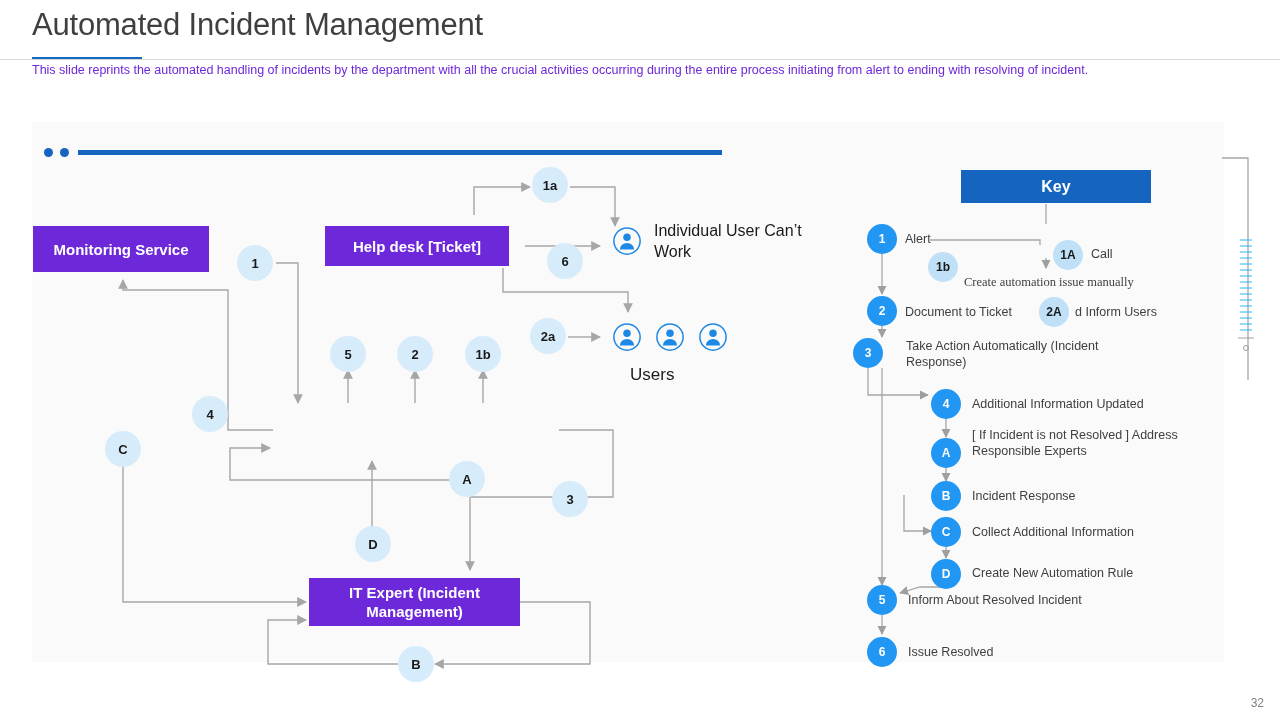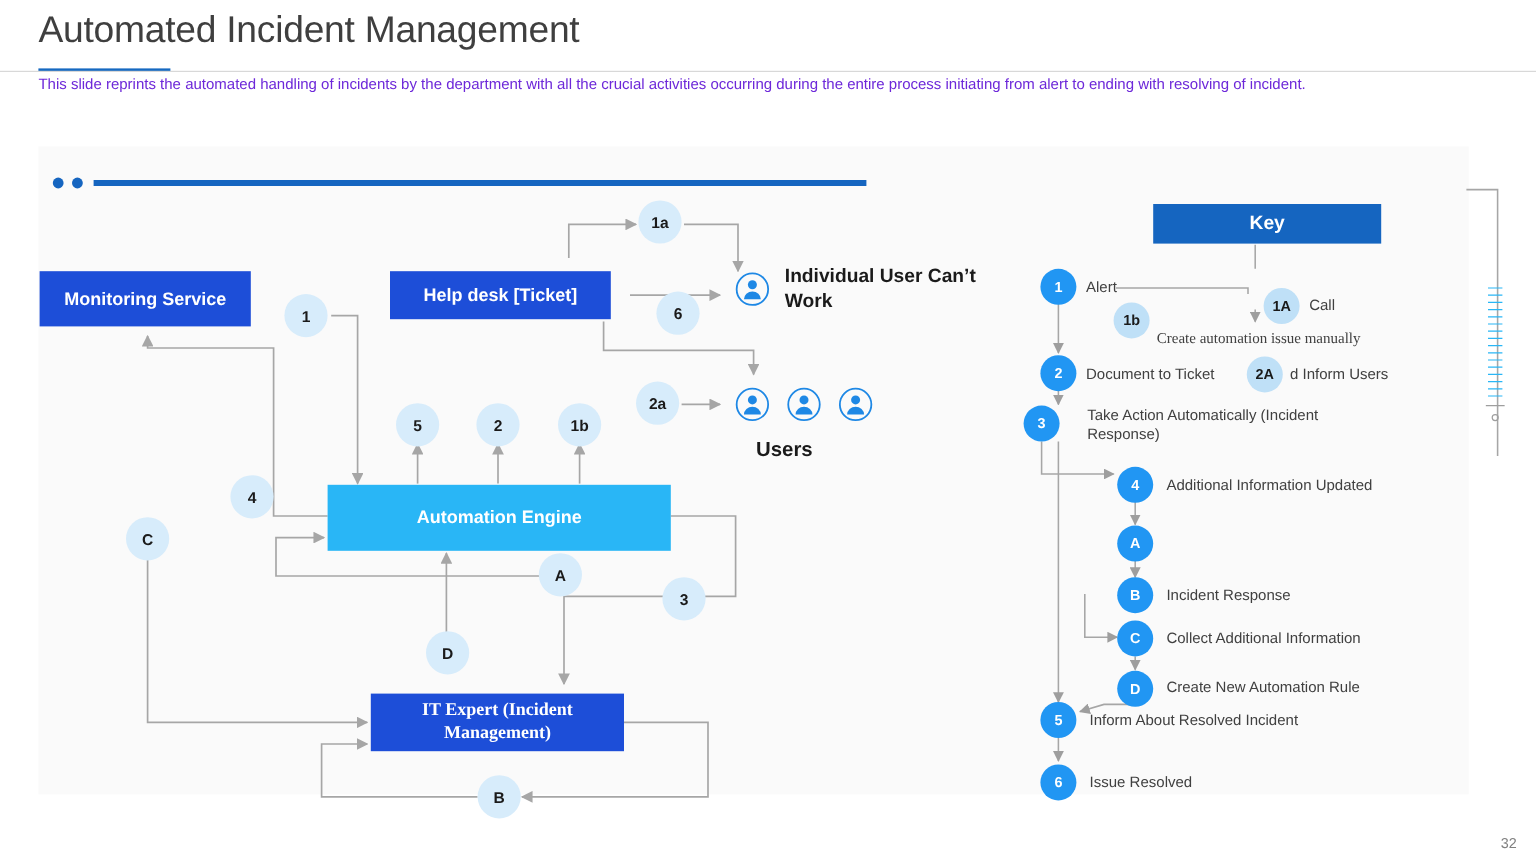--- a/index.html
+++ b/index.html
@@ -45,27 +45,27 @@
   .top-rule{
     position:absolute;left:78px;top:150px;width:644px;height:5px;background:#1565c0;
   }
 
   
   .box{
     position:absolute;
     display:flex;align-items:center;justify-content:center;text-align:center;
     color:#ffffff;font-weight:bold;
   }
-  .box-dark{background:#1d4ed8;}
+  .box-dark{background:#6d28d9;}
   .box-light{background:#29b6f6;}
 
   #box-monitoring{left:33px;top:226px;width:176px;height:46px;font-size:15px;line-height:19px;}
   #box-helpdesk{left:325px;top:226px;width:184px;height:40px;font-size:15px;}
   #box-engine{left:273px;top:404px;width:286px;height:55px;font-size:15px;}
-  #box-itexpert{left:309px;top:578px;width:211px;height:48px;font-size:15px;line-height:19px;font-family:Liberation Serif, serif;}
+  #box-itexpert{left:309px;top:578px;width:211px;height:48px;font-size:15px;line-height:19px;}
 
   
   .badge{
     position:absolute;border-radius:50%;
     background:#cfe8fb;color:#1a1a1a;
     display:flex;align-items:center;justify-content:center;
     font-size:13px;font-weight:bold;
   }
   .badge-left{width:36px;height:36px;background:#d7ecfb;}
 
@@ -83,21 +83,21 @@
 
   
   #key-header{
     position:absolute;left:961px;top:170px;width:190px;height:33px;
     background:#1565c0;color:#fff;font-weight:bold;font-size:16px;
     display:flex;align-items:center;justify-content:center;
   }
 
   
   .usericon{position:absolute;width:30px;height:30px;}
-  .lbl{position:absolute;color:#1a1a1a;font-weight:bold;}
+  .lbl{position:absolute;color:#1a1a1a;font-weight:normal;}
   #lbl-individual{left:654px;top:220px;font-size:16px;line-height:21px;width:160px;}
   #lbl-users{left:630px;top:365px;font-size:17px;}
 
   
   svg.overlay{position:absolute;left:0;top:0;width:1280px;height:720px;pointer-events:none;}
 
   
   .edge-deco{position:absolute;left:1238px;top:238px;width:16px;height:140px;}
 
   .pagenum{
@@ -178,21 +178,20 @@
     <g stroke="#a6a6a6" stroke-width="1.3" fill="none">
       <path d="M 1046 204 L 1046 224"></path>
       <path d="M 930 240 L 1040 240 L 1040 245"></path>
       <path d="M 1222 158 L 1248 158 L 1248 330"></path>
       <path d="M 1248 330 L 1248 380"></path>
     </g>
   </svg>
 
   <div class="box box-dark" id="box-monitoring">Monitoring Service</div>
   <div class="box box-dark" id="box-helpdesk">Help desk [Ticket]</div>
-  <div class="box box-light" id="box-engine">Automation Engine</div>
   <div class="box box-dark" id="box-itexpert">IT Expert (Incident Management)</div>
 
   <div class="badge badge-left" style="left:532px;top:167px;">1a</div>
   <div class="badge badge-left" style="left:237px;top:245px;">1</div>
   <div class="badge badge-left" style="left:547px;top:243px;">6</div>
   <div class="badge badge-left" style="left:530px;top:318px;">2a</div>
   <div class="badge badge-left" style="left:330px;top:336px;">5</div>
   <div class="badge badge-left" style="left:397px;top:336px;">2</div>
   <div class="badge badge-left" style="left:465px;top:336px;">1b</div>
   <div class="badge badge-left" style="left:192px;top:396px;">4</div>
@@ -243,20 +242,21 @@
   <div class="kbadge pale" style="left:1039px;top:297px;">2A</div>
   <div class="ktext" style="left:1075px;top:304px;">d Inform Users</div>
 
   <div class="kbadge" style="left:853px;top:338px;">3</div>
   <div class="ktext" style="left:906px;top:338px;width:220px;">Take Action Automatically (Incident Response)</div>
 
   <div class="kbadge" style="left:931px;top:389px;">4</div>
   <div class="ktext" style="left:972px;top:396px;">Additional Information  Updated</div>
 
   <div class="kbadge" style="left:931px;top:438px;">A</div>
+  <div class="ktext" style="left:972px;top:427px;width:220px;">[ If Incident is not Resolved  ] Address Responsible  Experts</div>
 
   <div class="kbadge" style="left:931px;top:481px;">B</div>
   <div class="ktext" style="left:972px;top:488px;">Incident Response</div>
 
   <div class="kbadge" style="left:931px;top:517px;">C</div>
   <div class="ktext" style="left:972px;top:524px;">Collect Additional  Information</div>
 
   <div class="kbadge" style="left:931px;top:559px;">D</div>
   <div class="ktext" style="left:972px;top:565px;">Create New Automation Rule</div>
 

